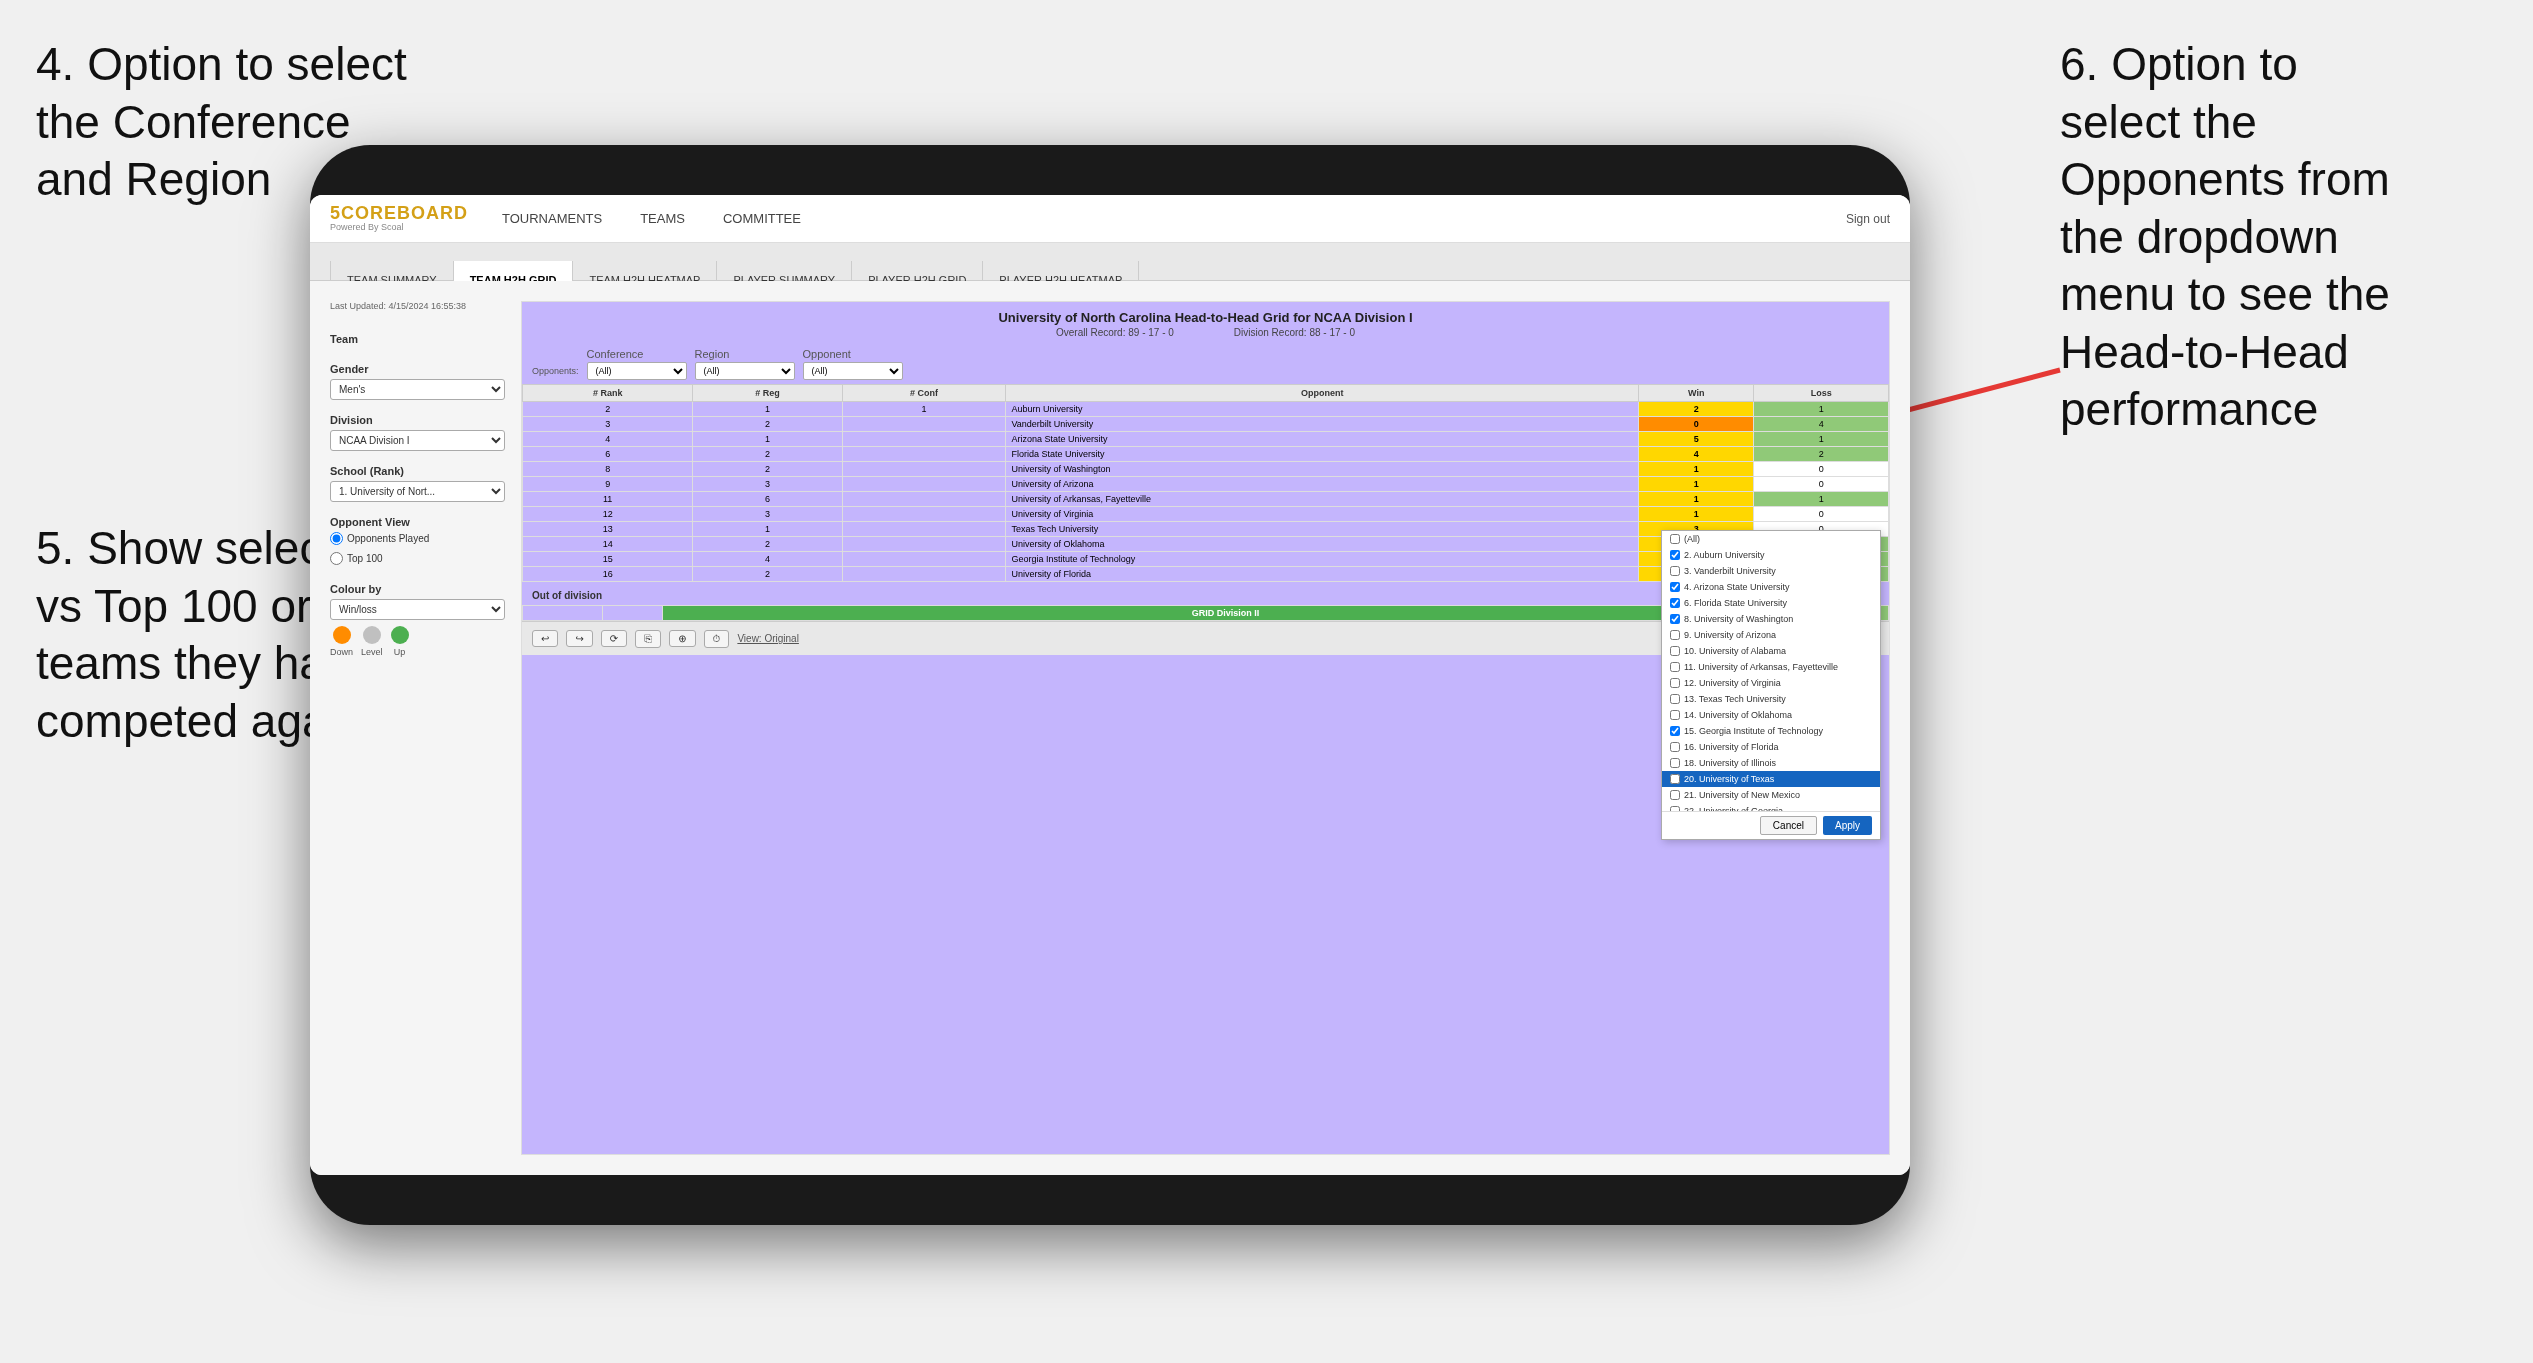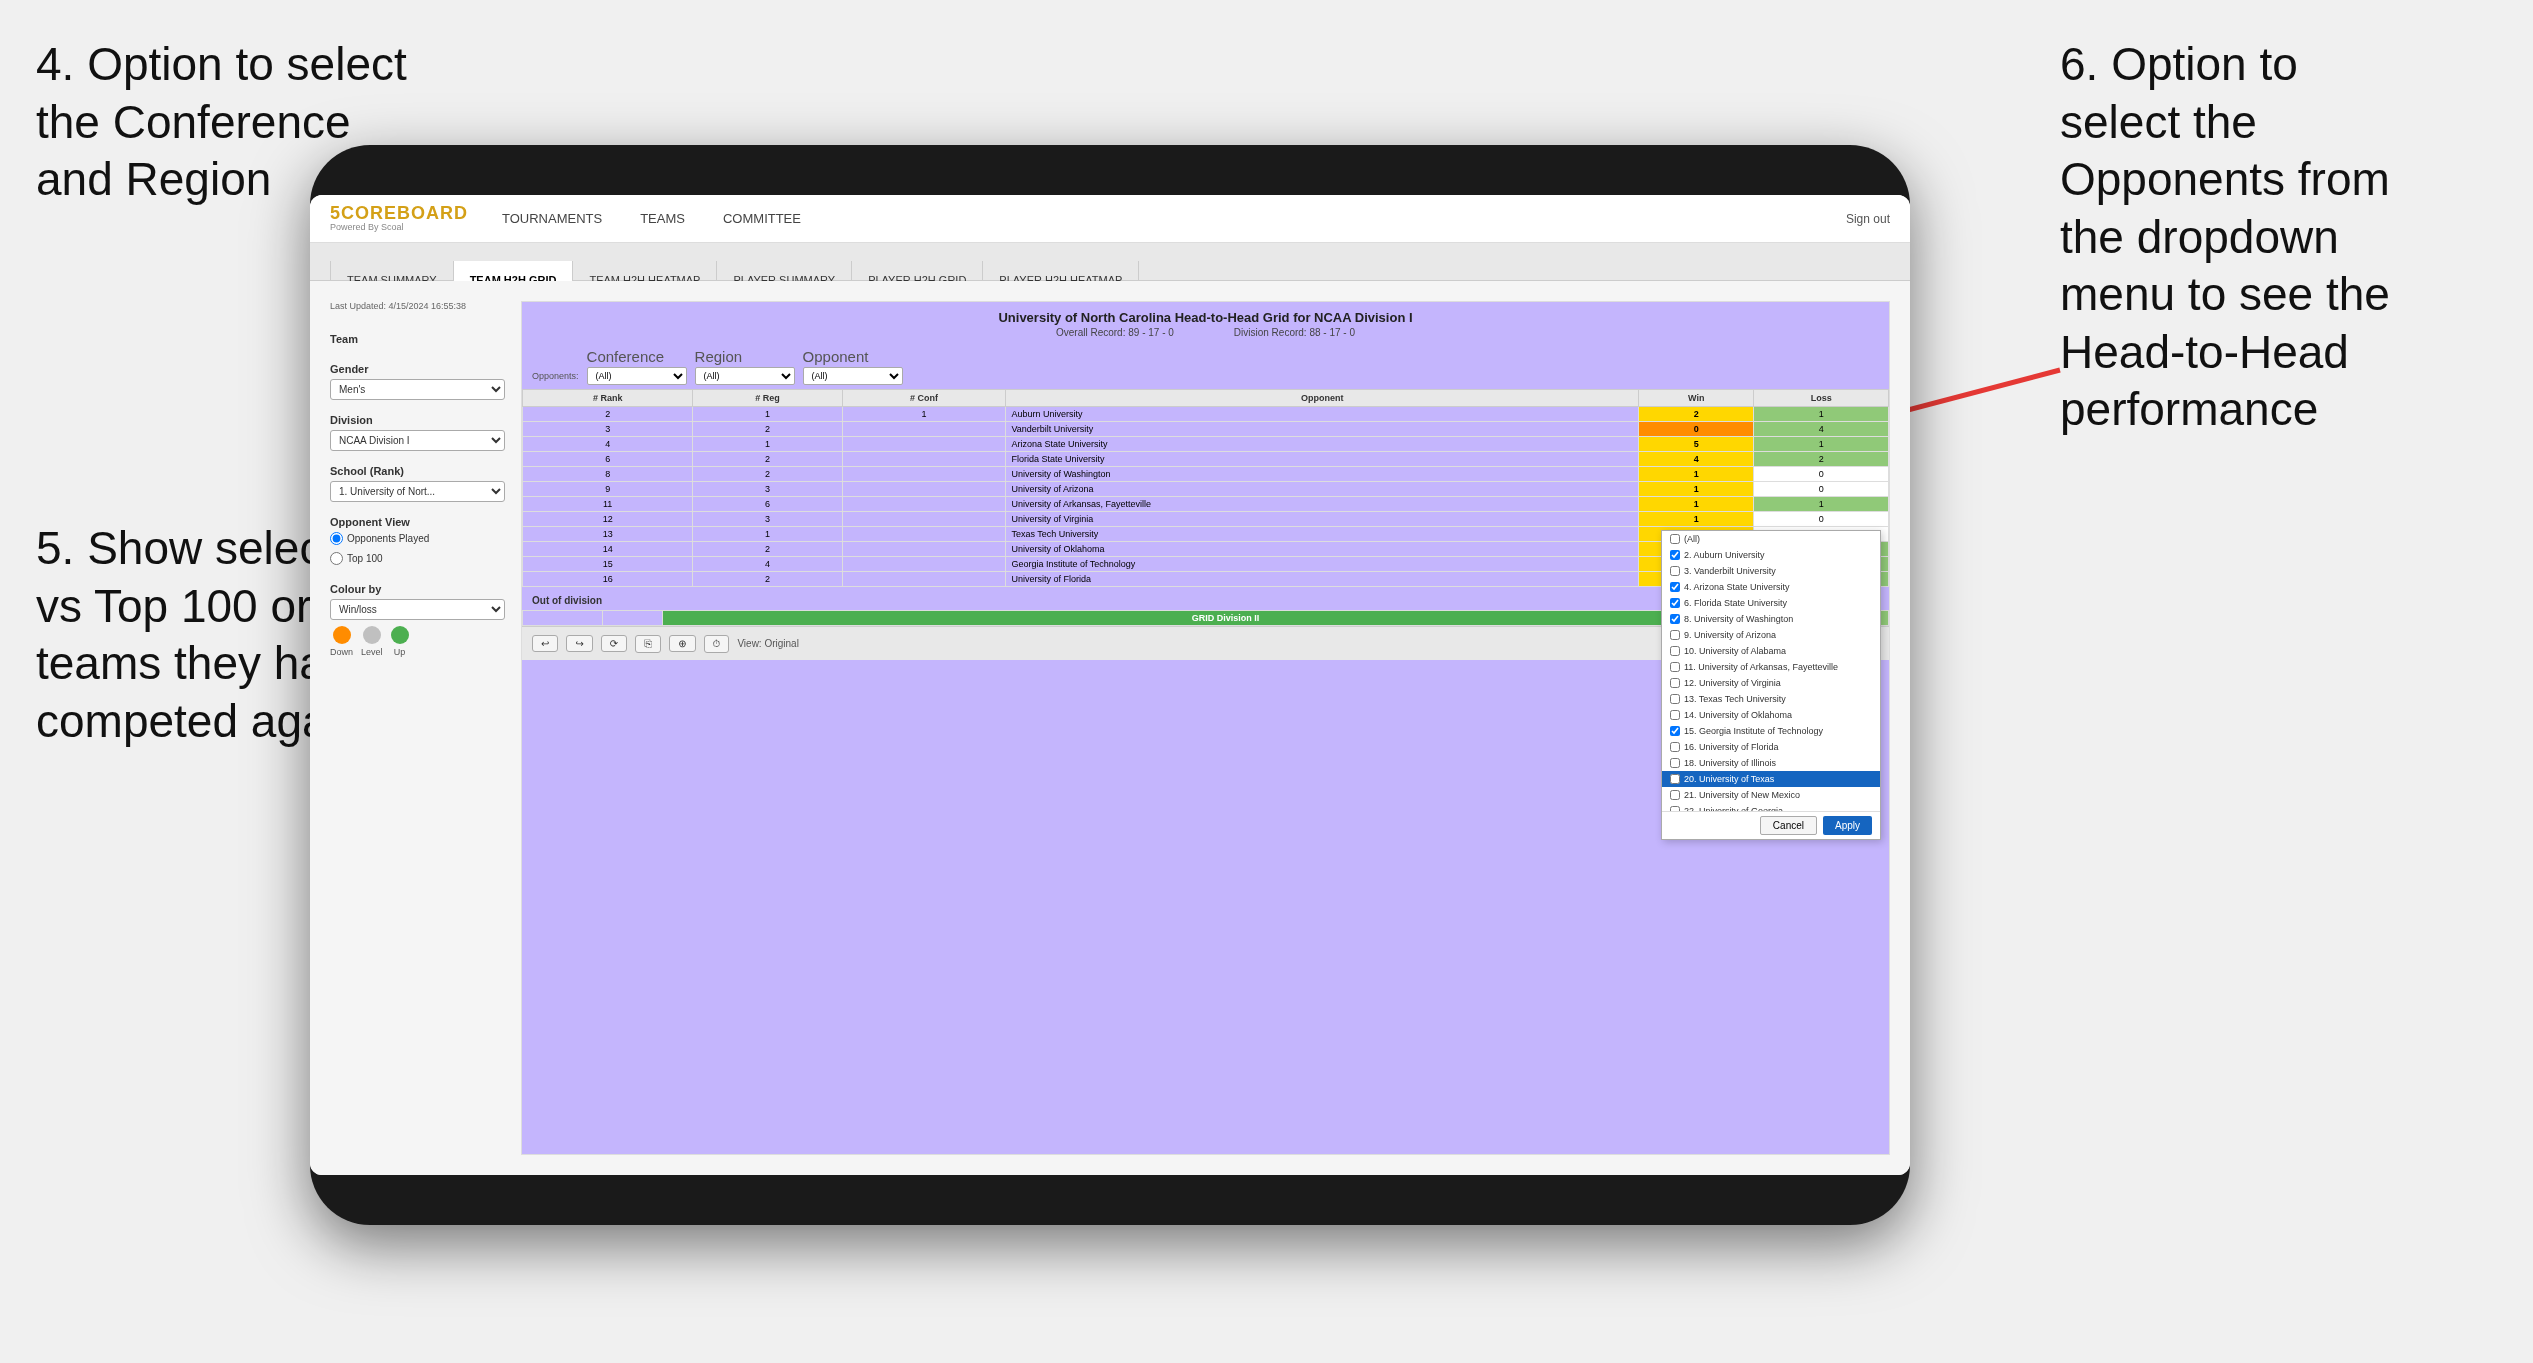--- a/index.html
+++ b/index.html
@@ -244,21 +244,21 @@
       padding: 4px 10px;
       align-items: flex-end;
       font-size: 10px;
     }
     .filter-group {
       display: flex;
       flex-direction: column;
       gap: 2px;
     }
     .filter-group label {
-      font-size: 15px;
+      font-size: 11px;
       color: #555;
     }
     .filter-select {
       font-size: 9px;
       padding: 2px 4px;
       border: 1px solid #aaa;
       border-radius: 2px;
       background: #fff;
       width: 100px;
     }
@@ -345,20 +345,21 @@
       border-radius: 3px;
       padding: 2px 8px;
       font-size: 10px;
       cursor: pointer;
       color: #333;
     }
 
     .toolbar-label {
       font-size: 10px;
       color: #555;
+      text-decoration: underline;
     }
 
     
     .dropdown-overlay {
       position: absolute;
       top: 228px;
       right: 8px;
       width: 220px;
       background: #fff;
       border: 1px solid #aaa;

